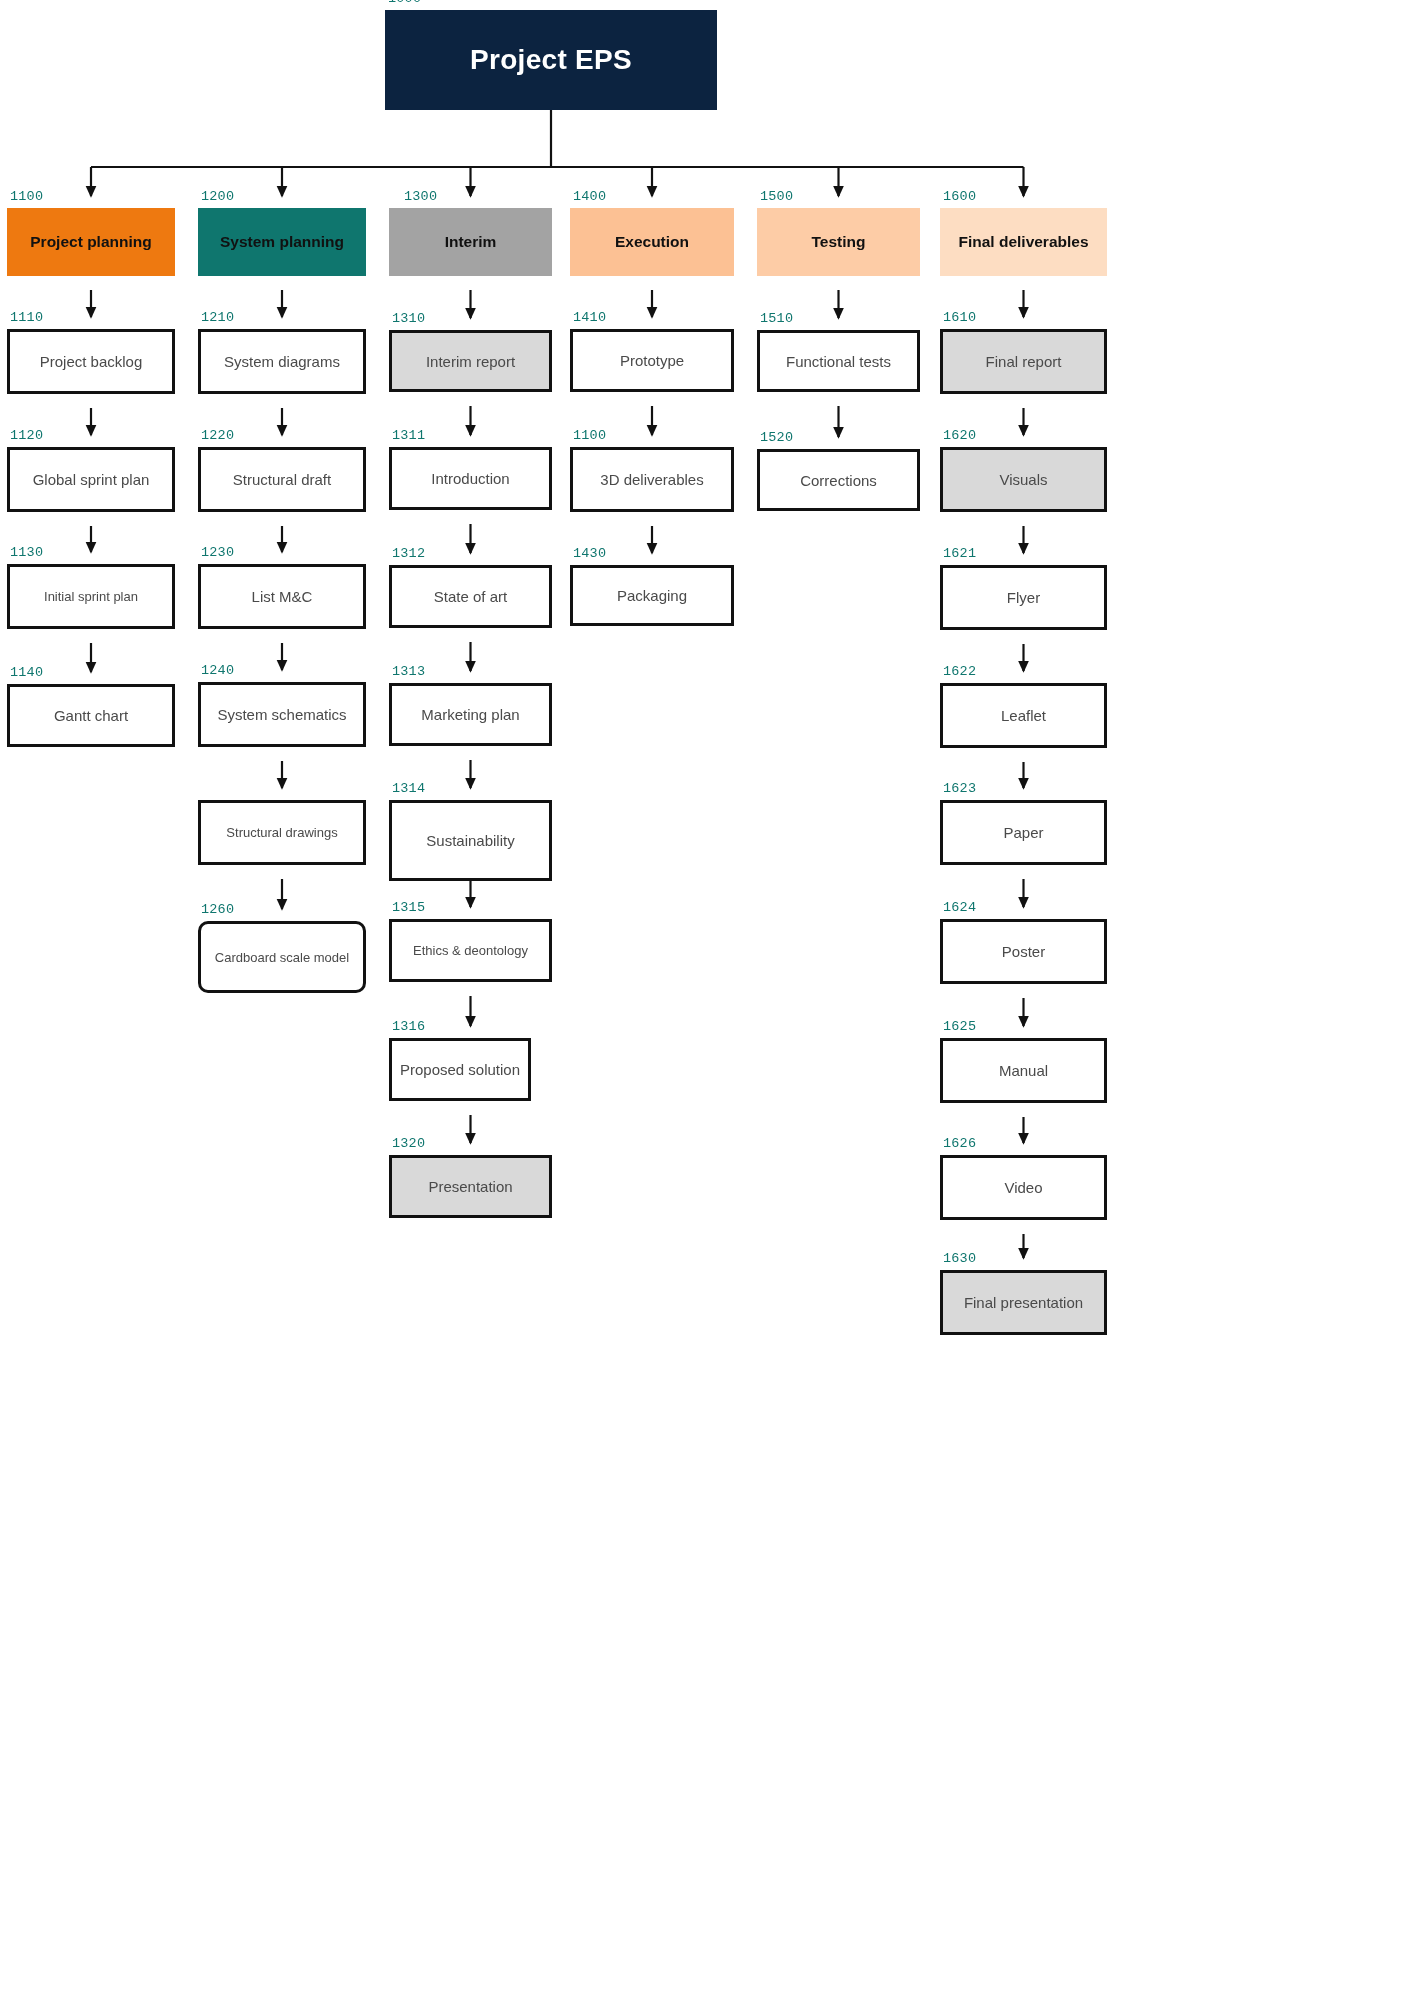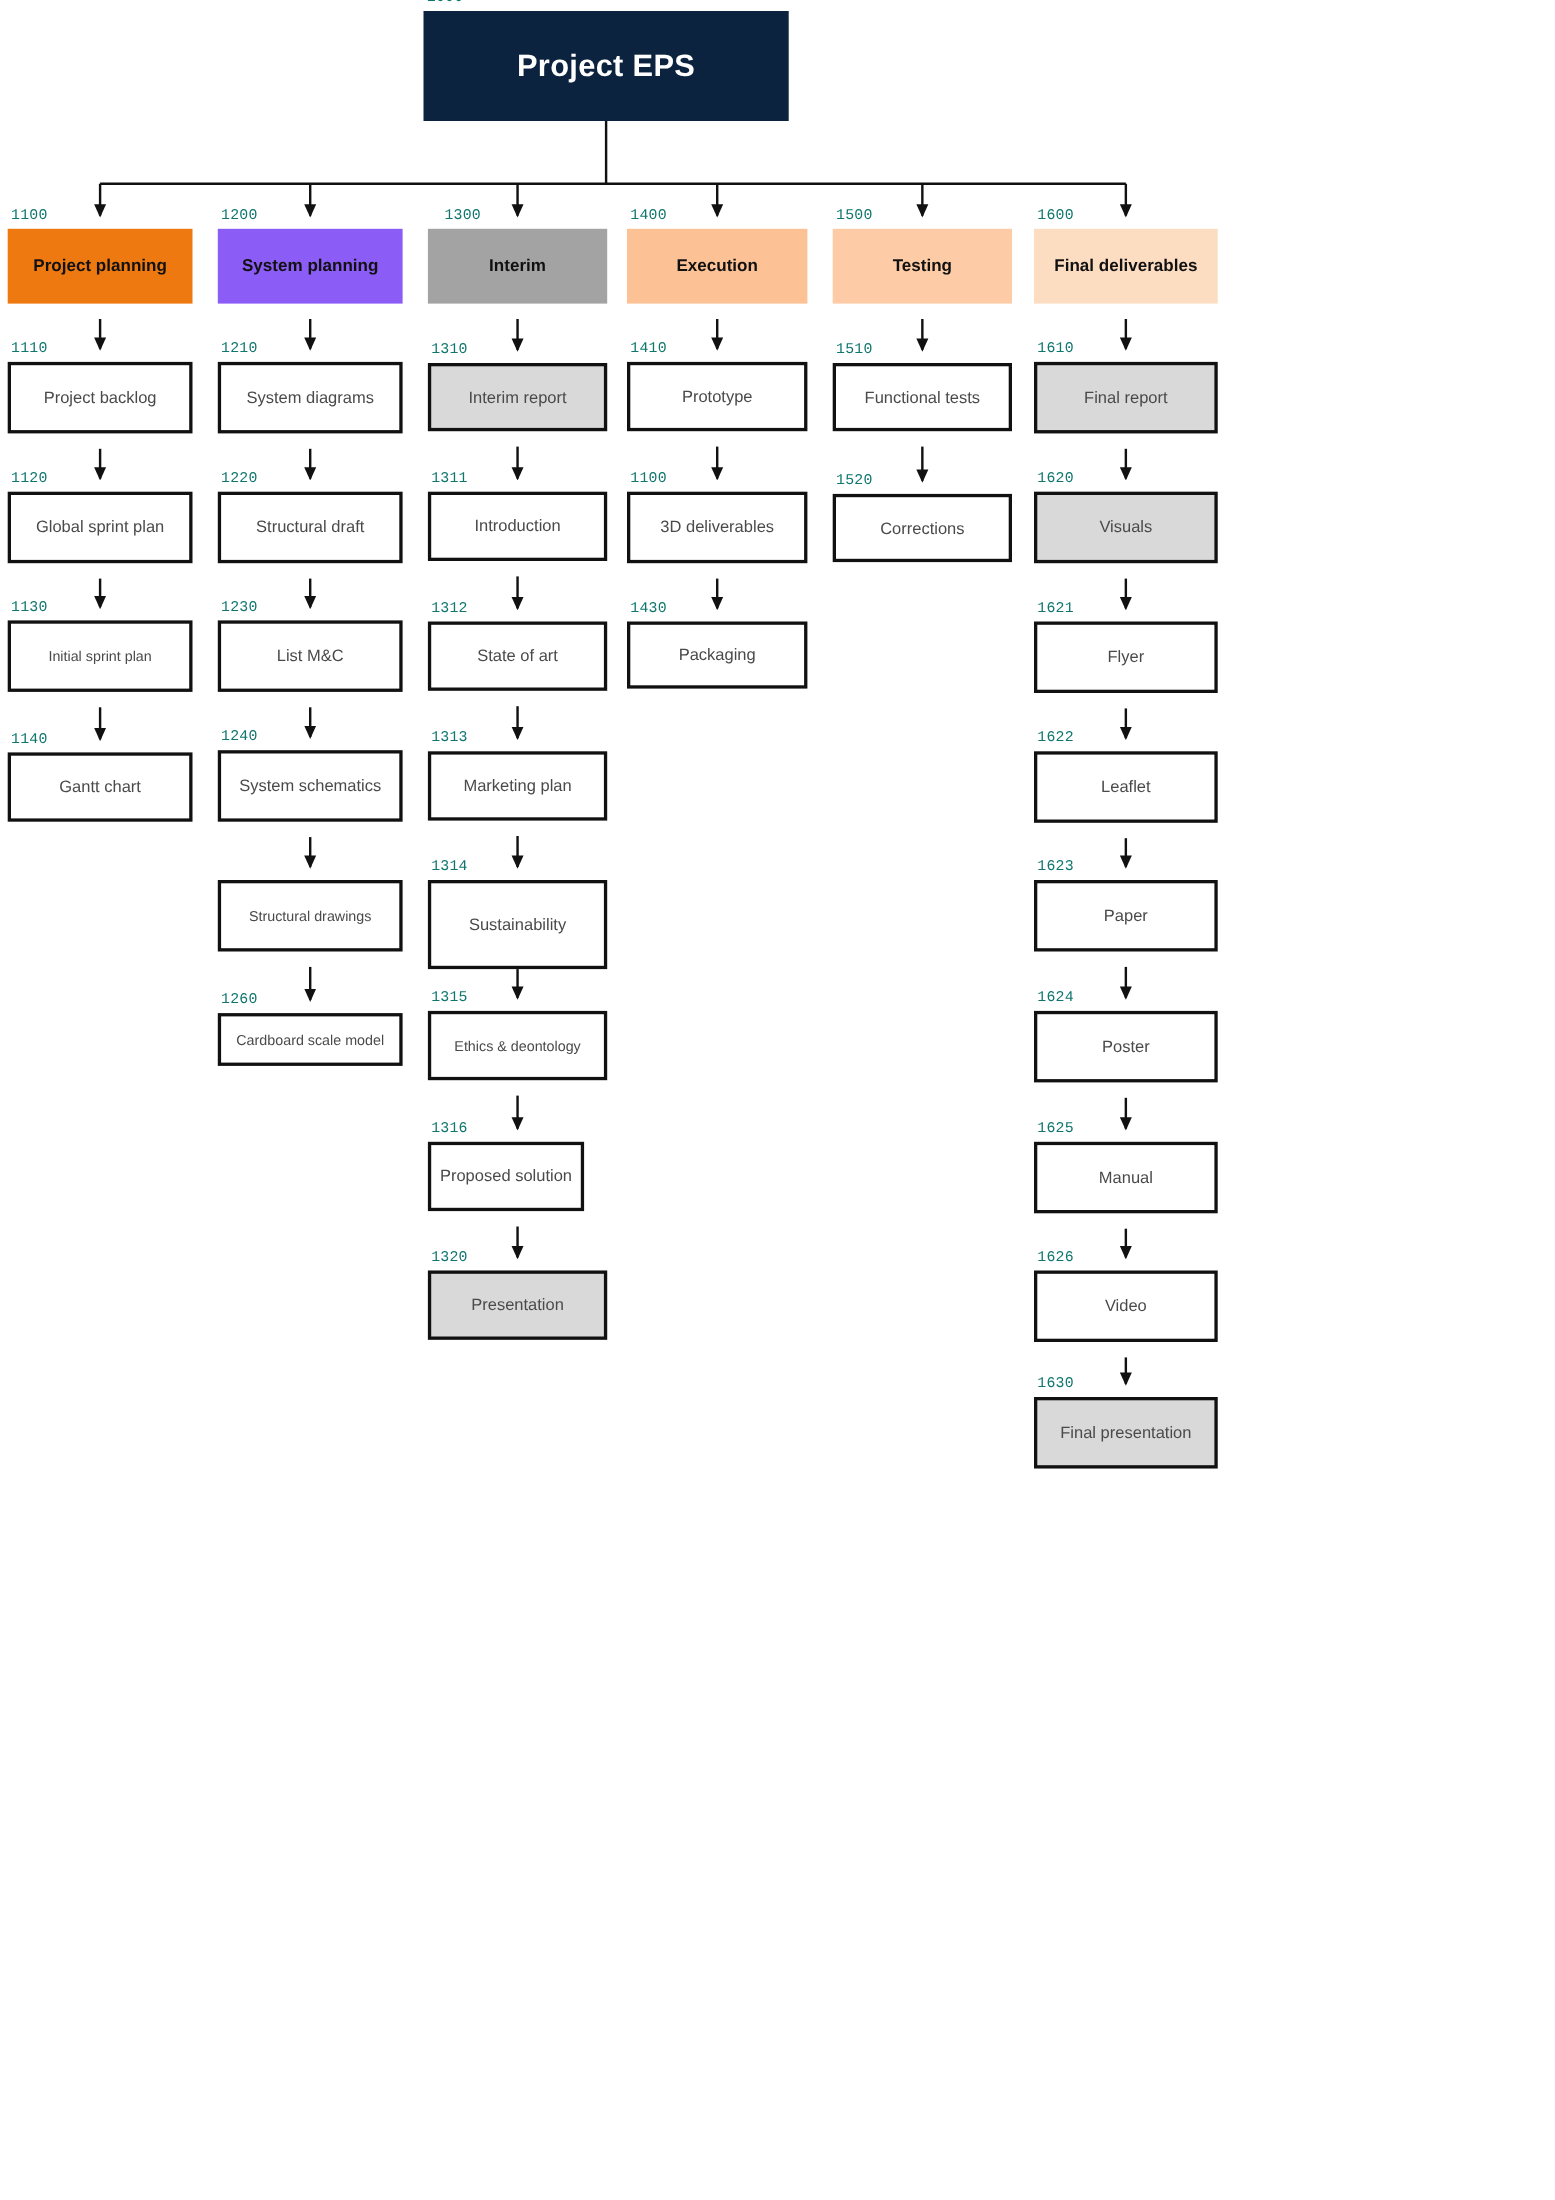--- a/index.html
+++ b/index.html
@@ -129,33 +129,33 @@
     <div class="node phase-box" style="left: 7px; top: 208px; width: 168px; height: 68px; background: rgb(238, 121, 16);">Project planning</div>
     <div class="wbs-code" style="left: 10px; top: 310px;">1110</div>
     <div class="node item-box" style="left: 7px; top: 329px; width: 168px; height: 65px;">Project backlog</div>
     <div class="wbs-code" style="left: 10px; top: 428px;">1120</div>
     <div class="node item-box" style="left: 7px; top: 447px; width: 168px; height: 65px;">Global sprint plan</div>
     <div class="wbs-code" style="left: 10px; top: 545px;">1130</div>
     <div class="node item-box small-text" style="left: 7px; top: 564px; width: 168px; height: 65px;">Initial sprint plan</div>
     <div class="wbs-code" style="left: 10px; top: 665px;">1140</div>
     <div class="node item-box" style="left: 7px; top: 684px; width: 168px; height: 63px;">Gantt chart</div>
     <div class="wbs-code" style="left: 201px; top: 189px;">1200</div>
-    <div class="node phase-box" style="left: 198px; top: 208px; width: 168px; height: 68px; background: #8b5cf6;">System planning</div>
+    <div class="node phase-box" style="left: 198px; top: 208px; width: 168px; height: 68px; background: #0f766e;">System planning</div>
     <div class="wbs-code" style="left: 201px; top: 310px;">1210</div>
     <div class="node item-box" style="left: 198px; top: 329px; width: 168px; height: 65px;">System diagrams</div>
     <div class="wbs-code" style="left: 201px; top: 428px;">1220</div>
     <div class="node item-box" style="left: 198px; top: 447px; width: 168px; height: 65px;">Structural draft</div>
     <div class="wbs-code" style="left: 201px; top: 545px;">1230</div>
     <div class="node item-box" style="left: 198px; top: 564px; width: 168px; height: 65px;">List M&amp;C</div>
     <div class="wbs-code" style="left: 201px; top: 663px;">1240</div>
     <div class="node item-box" style="left: 198px; top: 682px; width: 168px; height: 65px;">System schematics</div>
     <div class="wbs-code" style="left: 201px; top: 781px; margin-top: 32px;">1250</div>
     <div class="node item-box small-text" style="left: 198px; top: 800px; width: 168px; height: 65px;">Structural drawings</div>
     <div class="wbs-code" style="left: 201px; top: 902px;">1260</div>
-    <div class="node item-box small-text" style="left: 198px; top: 921px; width: 168px; height: 48px;">Cardboard scale model</div>
+    <div class="node item-box small-text" style="left: 198px; top: 921px; width: 168px; height: 72px; border-radius: 10px;">Cardboard scale model</div>
     <div class="wbs-code" style="left: 388px; top: 189px; margin-left: 16px;">1300</div>
     <div class="node phase-box" style="left: 389px; top: 208px; width: 163px; height: 68px; background: #a3a3a3;">Interim</div>
     <div class="wbs-code" style="left: 392px; top: 311px;">1310</div>
     <div class="node item-box grey" style="left: 389px; top: 330px; width: 163px; height: 62px;">Interim report</div>
     <div class="wbs-code" style="left: 392px; top: 428px;">1311</div>
     <div class="node item-box" style="left: 389px; top: 447px; width: 163px; height: 63px;">Introduction</div>
     <div class="wbs-code" style="left: 392px; top: 546px;">1312</div>
     <div class="node item-box" style="left: 389px; top: 565px; width: 163px; height: 63px;">State of art</div>
     <div class="wbs-code" style="left: 392px; top: 664px;">1313</div>
     <div class="node item-box" style="left: 389px; top: 683px; width: 163px; height: 63px;">Marketing plan</div>

